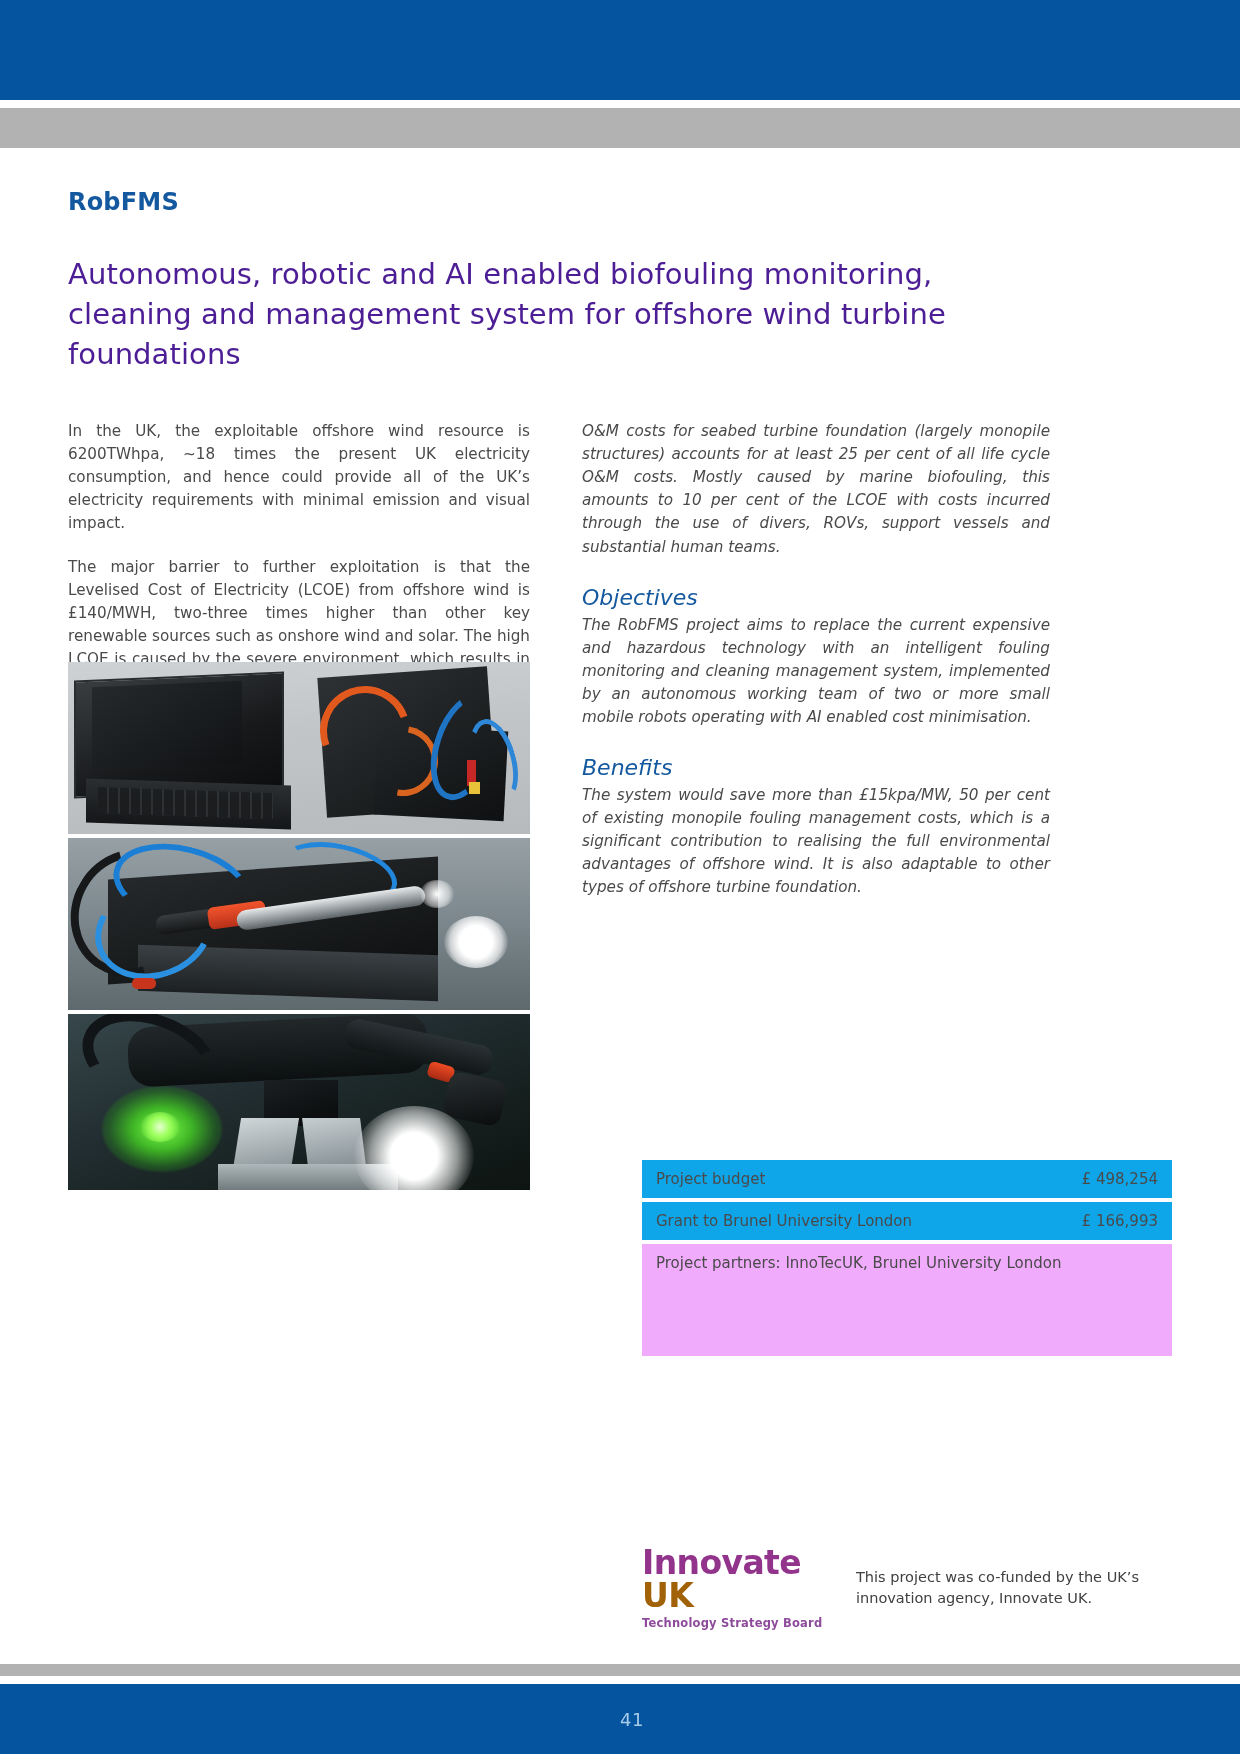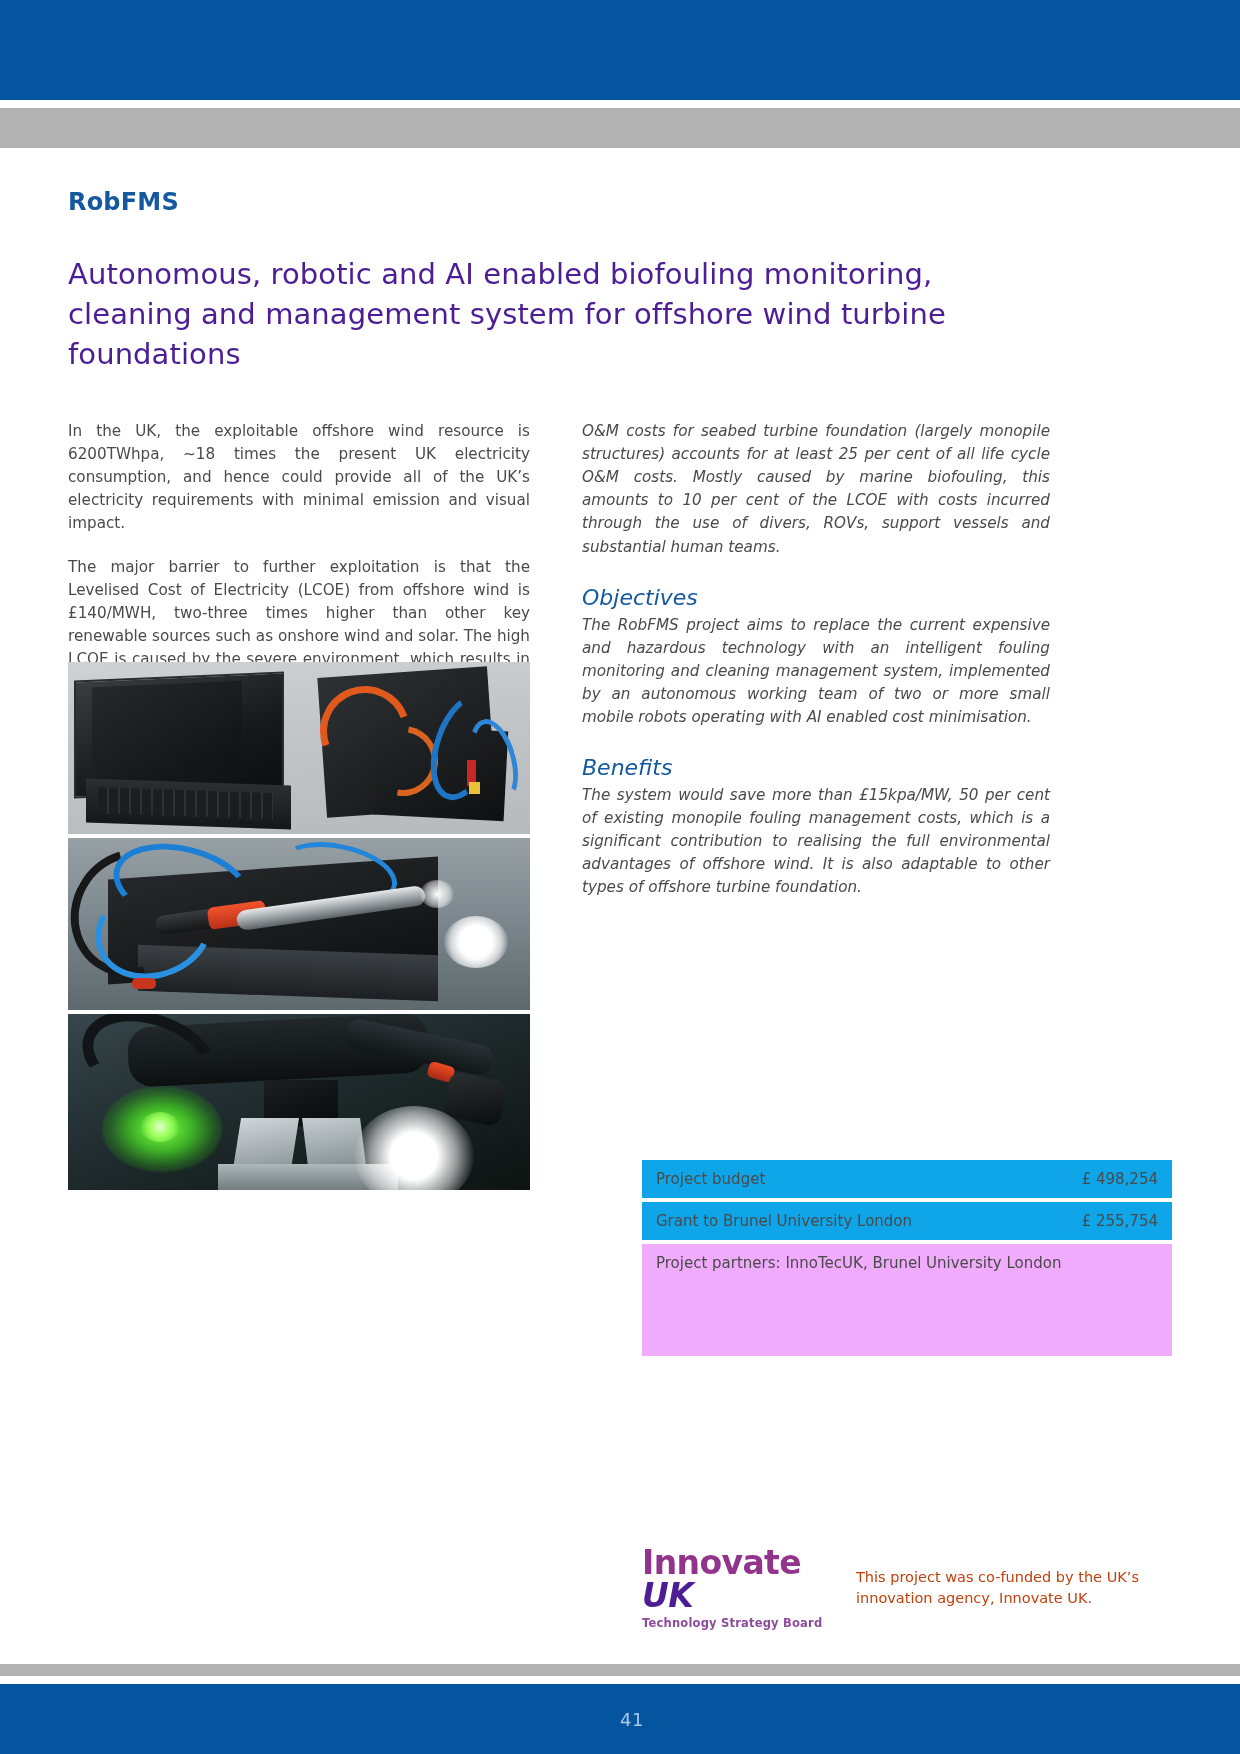--- a/index.html
+++ b/index.html
@@ -435,31 +435,31 @@
   }
   .iuk-logo { width: 196px; text-align: left; }
   .iuk-word {
     color: #93348C;
     font-size: 33px;
     font-weight: bold;
     letter-spacing: -0.6px;
     line-height: 1;
     font-family: "DejaVu Sans", "Liberation Sans", sans-serif;
   }
-  .iuk-word .uk { color: #4c1d95; font-style: italic; }
+  .iuk-word .uk { color: #a16207; }
   .iuk-sub {
     color: #8E4A9B;
     font-size: 11.5px;
     font-weight: bold;
     letter-spacing: 0.2px;
     margin-top: 4px;
     padding-right: 6px;
   }
   .funder-text {
-    color: #c2410c;
+    color: #404040;
     font-size: 14.5px;
     line-height: 1.42;
     max-width: 300px;
   }
 </style>
 </head>
 <body>
 
 <div class="header-blue"></div>
 <div class="header-white-gap"></div>
@@ -544,21 +544,21 @@
 
 <div class="fund-table">
 
   <div class="fund-row">
     <span>Project budget</span>
     <span class="amount">£ 498,254</span>
   </div>
 
   <div class="fund-row">
     <span>Grant to Brunel University London</span>
-    <span class="amount">£ 255,754</span>
+    <span class="amount">£ 166,993</span>
   </div>
 
   <div class="fund-partners">Project partners: InnoTecUK, Brunel University London</div>
 </div>
 
 <div class="funder">
   <div class="iuk-logo">
     <div class="iuk-word">
       <span>Innovate</span>
       <span class="uk">UK</span>

